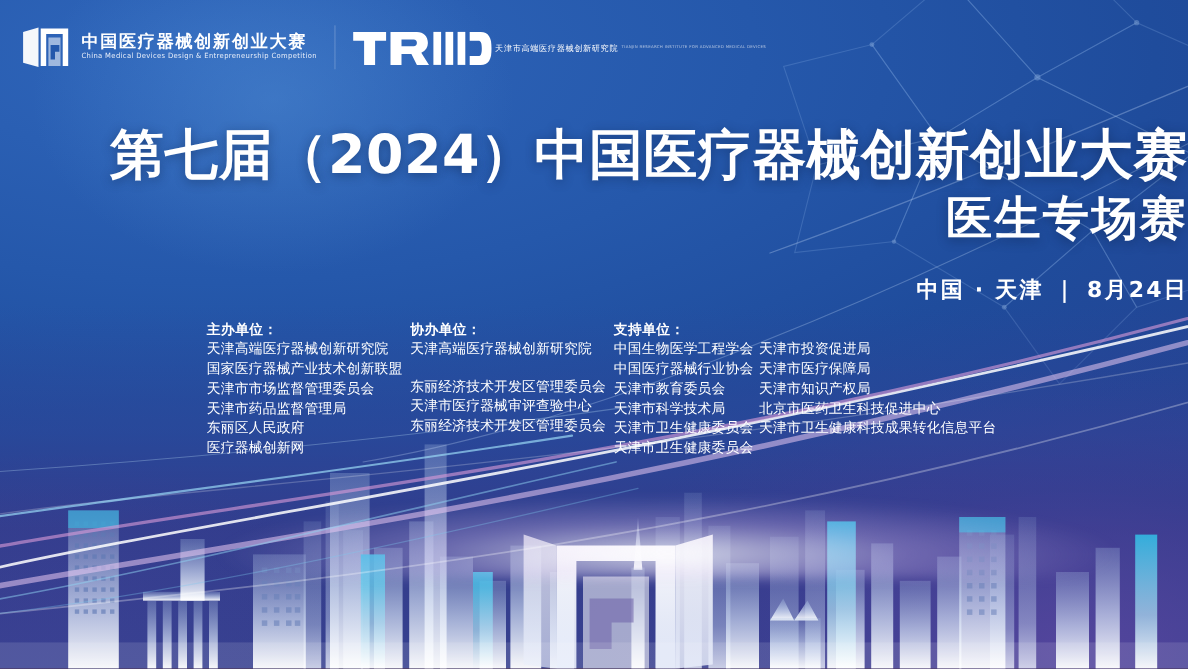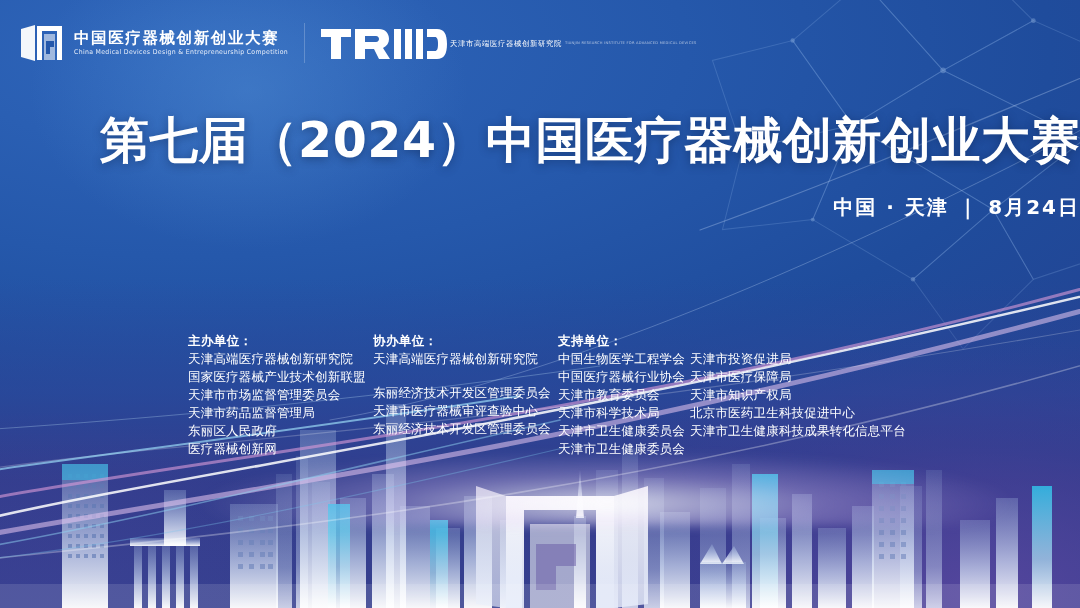--- a/index.html
+++ b/index.html
@@ -73,31 +73,31 @@
   .title-1{color:#fff;font-size:49px;font-weight:bold;line-height:1.18;letter-spacing:.5px;
     font-family:"DejaVu Sans","Liberation Sans",sans-serif;
     text-shadow:0 2px 10px rgba(10,30,70,.45);white-space:nowrap;}
   .title-2{color:#fff;font-size:42px;font-weight:bold;line-height:1.3;letter-spacing:2px;
     font-family:"DejaVu Sans","Liberation Sans",sans-serif;
     text-shadow:0 2px 10px rgba(10,30,70,.45);margin-top:2px;white-space:nowrap;}
   .meta{margin-top:24px;color:#fff;font-size:20px;font-weight:bold;letter-spacing:2px;
     font-family:"DejaVu Sans","Liberation Sans",sans-serif;}
 
   
-  .orgs{position:absolute;left:188px;top:291px;display:flex;align-items:flex-start;gap:0;margin-top:41px;}
+  .orgs{position:absolute;left:188px;top:291px;display:flex;align-items:flex-start;gap:0;}
   .col{display:flex;flex-direction:column;}
   .col-1{width:185px;}
   .col-2{width:185px;}
   .col-3{width:132px;}
   .col-4{width:auto;}
   .grp + .grp{margin-top:16px;}
   .grp-h{color:#fff;font-size:12.5px;font-weight:bold;line-height:18px;letter-spacing:.4px;
     font-family:"DejaVu Sans","Liberation Sans",sans-serif;white-space:nowrap;}
   .grp-i{color:#ffffff;font-size:12.5px;line-height:18px;letter-spacing:.2px;
-    font-family:Liberation Serif, serif;white-space:nowrap;}
+    font-family:Liberation Mono, monospace;white-space:nowrap;}
   .spacer{height:18px;}
 </style>
 </head>
 <body>
 
 <div id="poster">
 
   <div class="bg-base"></div>
   <div class="bg-topglow"></div>
 
@@ -389,20 +389,21 @@
           </g>
         </svg>
       </span>
       <span class="logo-b-cn">天津市高端医疗器械创新研究院</span>
       <span class="logo-b-en">TIANJIN RESEARCH INSTITUTE FOR ADVANCED MEDICAL DEVICES</span>
     </div>
   </div>
 
   <div class="title-wrap">
     <div class="title-1">第七届（2024）中国医疗器械创新创业大赛</div>
+    <div class="title-2">医生专场赛</div>
     <div class="meta">中国 · 天津 ｜ 8月24日</div>
   </div>
 
   <div class="orgs">
 
     <div class="col col-1">
       <div class="grp">
         <div class="grp-h">主办单位：</div>
         <div class="grp-i">天津高端医疗器械创新研究院</div>
         <div class="grp-i">国家医疗器械产业技术创新联盟</div>

